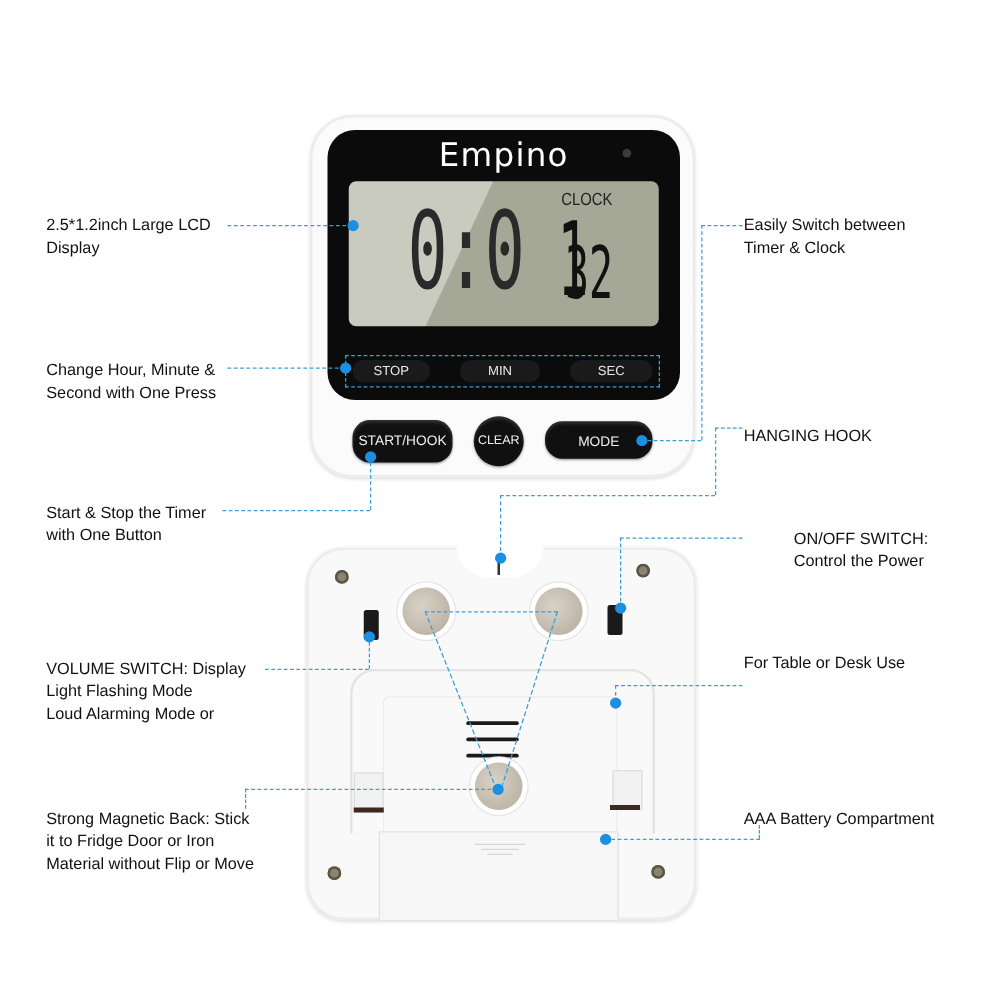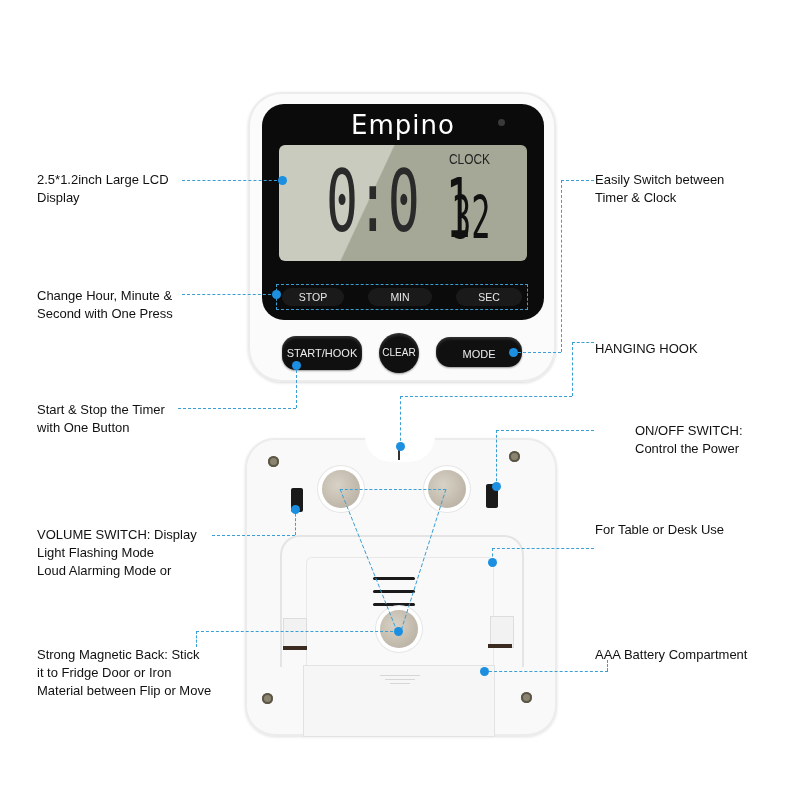--- a/index.html
+++ b/index.html
@@ -172,21 +172,21 @@
   <div>with One Button</div>
 </div>
 <div class="label" style="left:37px;top:526px;">
   <div>VOLUME SWITCH: Display</div>
   <div>Light Flashing Mode</div>
   <div>Loud Alarming Mode or</div>
 </div>
 <div class="label" style="left:37px;top:646px;">
   <div>Strong Magnetic Back: Stick</div>
   <div>it to Fridge Door or Iron</div>
-  <div>Material between Flip or Move</div>
+  <div>Material without Flip or Move</div>
 </div>
 
 <div class="label" style="left:595px;top:171px;">
   <div>Easily Switch between</div>
   <div>Timer &amp; Clock</div>
 </div>
 <div class="label" style="left:595px;top:340px;">
   <div>HANGING HOOK</div>
 </div>
 <div class="label" style="left:595px;top:422px;margin-left:40px;">

